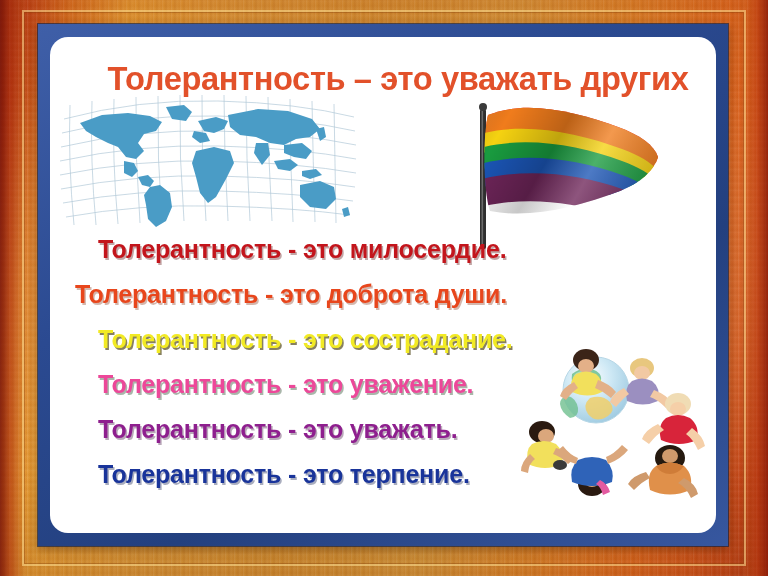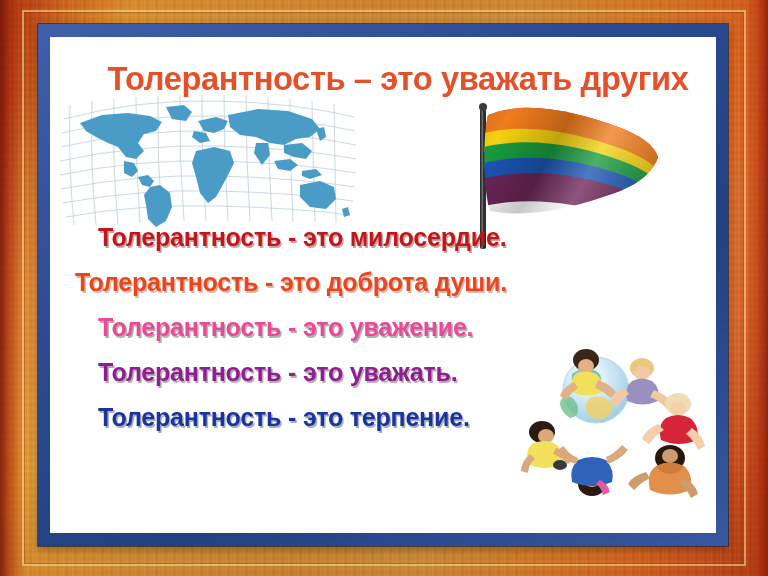--- a/index.html
+++ b/index.html
@@ -105,20 +105,21 @@
       0 3px 9px rgba(60,25,5,0.45);
   }
   .canvas {
     position: absolute;
     left: 12px;
     top: 13px;
     right: 12px;
     bottom: 13px;
     background: #ffffff;
     overflow: hidden;
+    border-radius: 18px;
   }
 
   
   .title {
     position: absolute;
     left: 26px;
     top: 22px;
     width: 644px;
     text-align: center;
     font-family: "Liberation Sans Narrow", "Liberation Sans", sans-serif;
@@ -162,21 +163,21 @@
     width: 210px;
     height: 165px;
     z-index: 2;
   }
   .children svg { display: block; width: 100%; height: 100%; }
 
   
   .lines {
     position: absolute;
     left: 0;
-    top: 178px;
+    top: 190px;
     width: 100%;
     z-index: 5;
   }
   .line {
     font-family: "Liberation Sans", sans-serif;
     font-weight: bold;
     font-size: 25px;
     line-height: 45px;
     height: 45px;
     padding-left: 48px;
@@ -371,20 +372,21 @@
             <ellipse cx="34" cy="45" rx="7" ry="5" fill="#3a3a3a"></ellipse>
           </g>
         </svg>
       </div>
 
       <div class="title">Толерантность – это уважать других</div>
 
       <div class="lines">
         <div class="line line-0">Толерантность - это милосердие.</div>
         <div class="line line-1">Толерантность - это доброта души.</div>
+        <div class="line line-2">Толерантность - это сострадание.</div>
         <div class="line line-3">Толерантность - это уважение.</div>
         <div class="line line-4">Толерантность - это уважать.</div>
         <div class="line line-5">Толерантность - это терпение.</div>
       </div>
 
     </div>
   </div>
 </div>
 
 </body></html>

